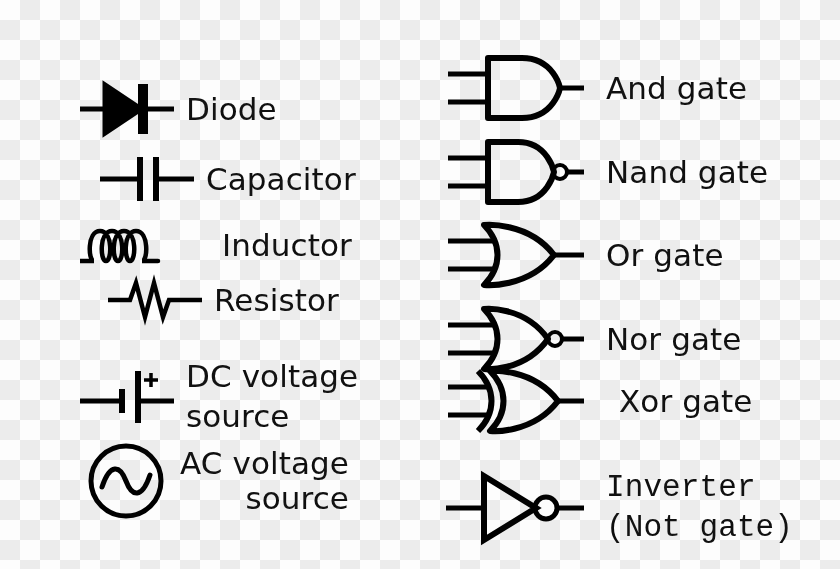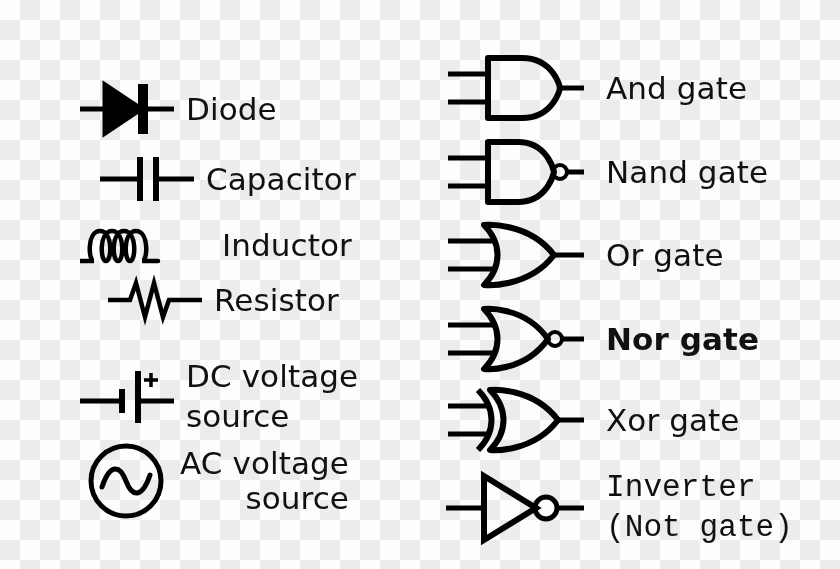--- a/index.html
+++ b/index.html
@@ -64,22 +64,22 @@
   #row-capacitor  { top: 132px; padding-left: 20px; }
   #row-inductor   { top: 201px; gap: 36px; }
   #row-resistor   { top: 256px; padding-left: 28px; }
   #row-dc         { top: 340px; }
   #row-ac         { top: 425px; text-align: right; }
 
   
   #row-and      { top: 36px;  }
   #row-nand     { top: 120px; }
   #row-or       { top: 203px; }
-  #row-nor      { top: 287px; font-weight: bold; }
-  #row-xor      { top: 368px; }
+  #row-nor      { top: 287px; }
+  #row-xor      { top: 349px; gap: 13px; }
   #row-inverter { top: 452px; font-family: Liberation Mono, monospace; }
 
   .left-pad  { margin-left: 80px; }
   .right-pad { margin-left: 12px; }
 
   .gate-pad   { margin-left: 12px; }
   .gate-label { margin-left: 22px; }
 
   .two-line { line-height: 40px; }
 </style>

